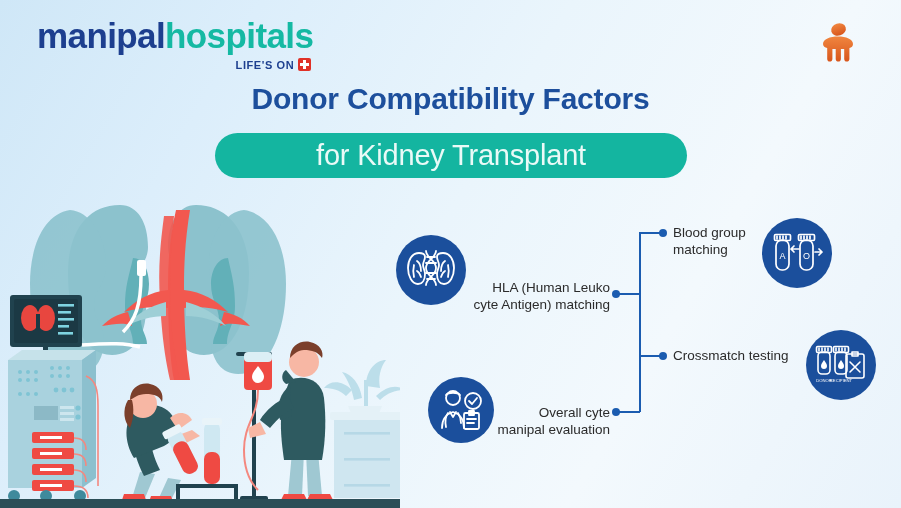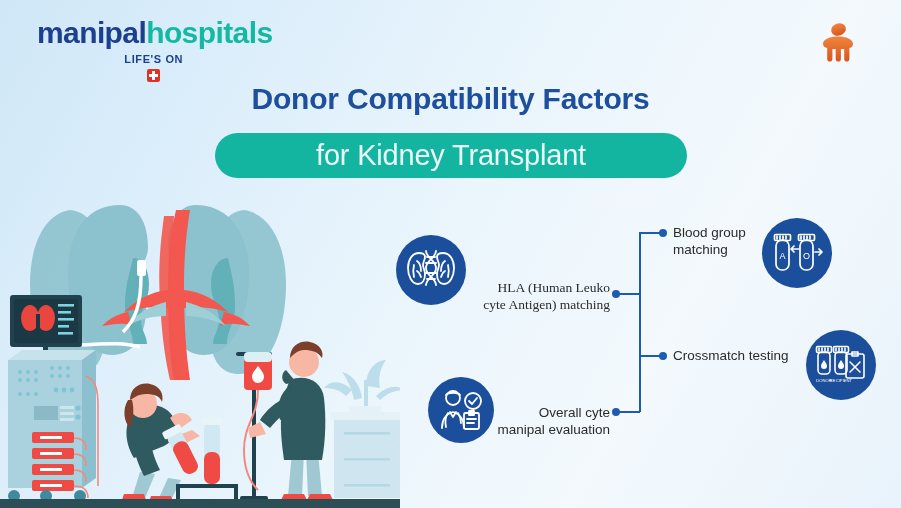--- a/index.html
+++ b/index.html
@@ -7,26 +7,26 @@
     width:901px;height:508px;overflow:hidden;
     font-family:"Liberation Sans", sans-serif;
     background:#ffffff;
   }
   .stage{
     position:relative;width:901px;height:508px;overflow:hidden;
     background:linear-gradient(120deg,#cfe7f7 0%,#dceefb 22%,#eaf5fc 48%,#f3f9fd 72%,#e9f3fb 100%);
   }
   
   .logo{position:absolute;left:37px;top:18px;}
-  .logo-word{font-size:30px;font-weight:bold;letter-spacing:-0.6px;line-height:1;}
+  .logo-word{font-size:35px;font-weight:bold;letter-spacing:-0.6px;line-height:1;}
   .logo-word .p1{color:#1d3f8f;}
   .logo-word .p2{color:#15b9a3;}
   .logo-tag{
     display:flex;align-items:center;justify-content:flex-end;gap:4px;
-    margin-top:5px;margin-right:2px;flex-direction:column;
+    margin-top:5px;margin-right:2px;
   }
   .logo-tag .tagtext{font-size:11px;font-weight:bold;color:#1d3f8f;letter-spacing:.6px;}
   .cross{
     position:relative;width:13px;height:13px;background:#e03127;border-radius:2px;
     display:inline-block;
   }
   .cross:before,.cross:after{content:"";position:absolute;background:#fff;}
   .cross:before{left:5px;top:2px;width:3px;height:9px;}
   .cross:after{top:5px;left:2px;height:3px;width:9px;}
 
@@ -280,21 +280,21 @@
         <path d="M14 6C7 6 3 13 3 21s4 16 10 16c5 0 7-5 7-10 0-4-2-6-2-9s2-5 2-8c0-2-2-4-6-4z"></path>
         <path d="M12 14c3 2 4 6 4 10M12 24c2 1 3 3 4 6M9 18c-1 4-1 8 0 12"></path>
         <path d="M38 6c7 0 11 7 11 15s-4 16-10 16c-5 0-7-5-7-10 0-4 2-6 2-9s-2-5-2-8c0-2 2-4 6-4z"></path>
         <path d="M40 14c-3 2-4 6-4 10M40 24c-2 1-3 3-4 6M43 18c1 4 1 8 0 12"></path>
         <path d="M21 4c0 7 10 9 10 17s-10 10-10 17"></path>
         <path d="M31 4c0 7-10 9-10 17s10 10 10 17"></path>
         <path d="M22 10h8M21 16h10M21 26h10M22 32h8"></path>
       </g>
     </svg>
   </div>
-  <div class="node-label lbl-right" style="left:420px;top:280px;width:190px;font-family:Liberation Serif, serif;">
+  <div class="node-label lbl-right" style="left:420px;top:280px;width:190px;">
     <div>HLA (Human Leuko</div>
     <div>cyte Antigen) matching</div>
   </div>
 
   <div class="node-icon" style="left:428px;top:377px;width:66px;height:66px;">
     <svg width="50" height="44" viewBox="0 0 50 44">
       <g fill="none" stroke="#ffffff" stroke-width="1.8" stroke-linecap="round" stroke-linejoin="round">
         <circle cx="17" cy="10" r="7"></circle>
         <path d="M10 7c2-3 12-3 14 0"></path>
         <path d="M6 40c0-9 4-14 11-16 7 2 11 7 11 16"></path>

